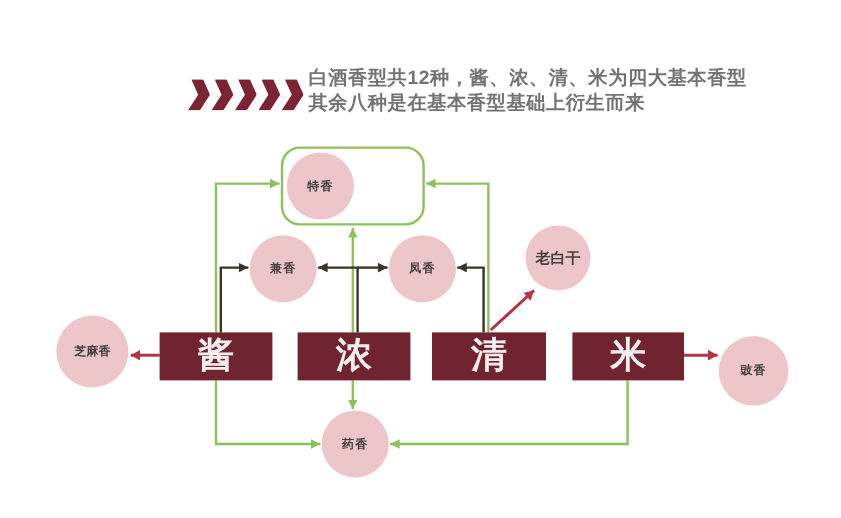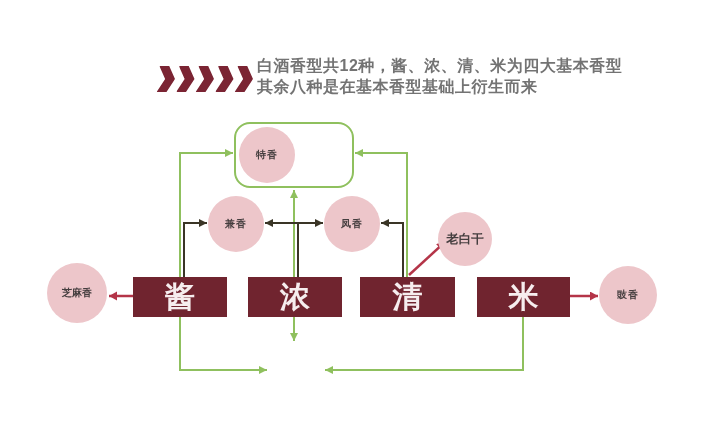--- a/index.html
+++ b/index.html
@@ -18,23 +18,23 @@
   
   .group-box{position:absolute;left:234px;top:122px;width:120px;height:66px;
     border:2px solid #8fc05e;border-radius:16px;background:#ffffff;box-sizing:border-box;}
   .node-circle{position:absolute;border-radius:50%;background:#edc6ca;color:#453e3f;
     display:flex;align-items:center;justify-content:center;
     font-size:10px;font-weight:600;letter-spacing:1px;white-space:nowrap;}
   .c-te {left:239px;top:127px;width:56px;height:56px;}
   .c-fu {left:291px;top:125px;width:60px;height:60px;}
   .c-jian {left:208px;top:196px;width:56px;height:56px;}
   .c-feng {left:324px;top:196px;width:56px;height:56px;}
-  .c-lbg {left:438px;top:212px;width:54px;height:54px;font-size:12.5px;letter-spacing:0;}
+  .c-lbg {left:438px;top:188px;width:54px;height:54px;font-size:12.5px;letter-spacing:0;}
   .c-zhima{left:47px;top:263px;width:60px;height:60px;font-size:10px;letter-spacing:0;}
-  .c-chi {left:599px;top:266px;width:58px;height:58px;}
+  .c-chi {left:599px;top:280px;width:58px;height:58px;}
   .c-yao {left:268px;top:342px;width:56px;height:56px;}
   .base-box{position:absolute;top:277px;height:40px;background:#70242f;color:#f6edee;
     display:flex;align-items:center;justify-content:center;
     font-family:"Liberation Serif",serif;font-size:30px;font-weight:700;line-height:1;}
   .b-jiang{left:133px;width:94px;}
   .b-nong {left:248px;width:94px;}
   .b-qing {left:360px;width:95px;}
   .b-mi   {left:477px;width:93px;}
 </style>
 </head>
@@ -89,19 +89,20 @@
 
   <div class="group-box"></div>
   <div class="node-circle c-te">特香</div>
 
   <div class="node-circle c-feng">凤香</div>
   <div class="node-circle c-jian">兼香</div>
   <div class="node-circle c-lbg">老白干</div>
 
   <div class="node-circle c-zhima">芝麻香</div>
   <div class="node-circle c-chi">豉香</div>
+  <div class="node-circle c-yao">药香</div>
 
   <div class="base-box b-jiang">酱</div>
   <div class="base-box b-nong">浓</div>
   <div class="base-box b-qing">清</div>
   <div class="base-box b-mi">米</div>
 
 </div>
 
 </body></html>

